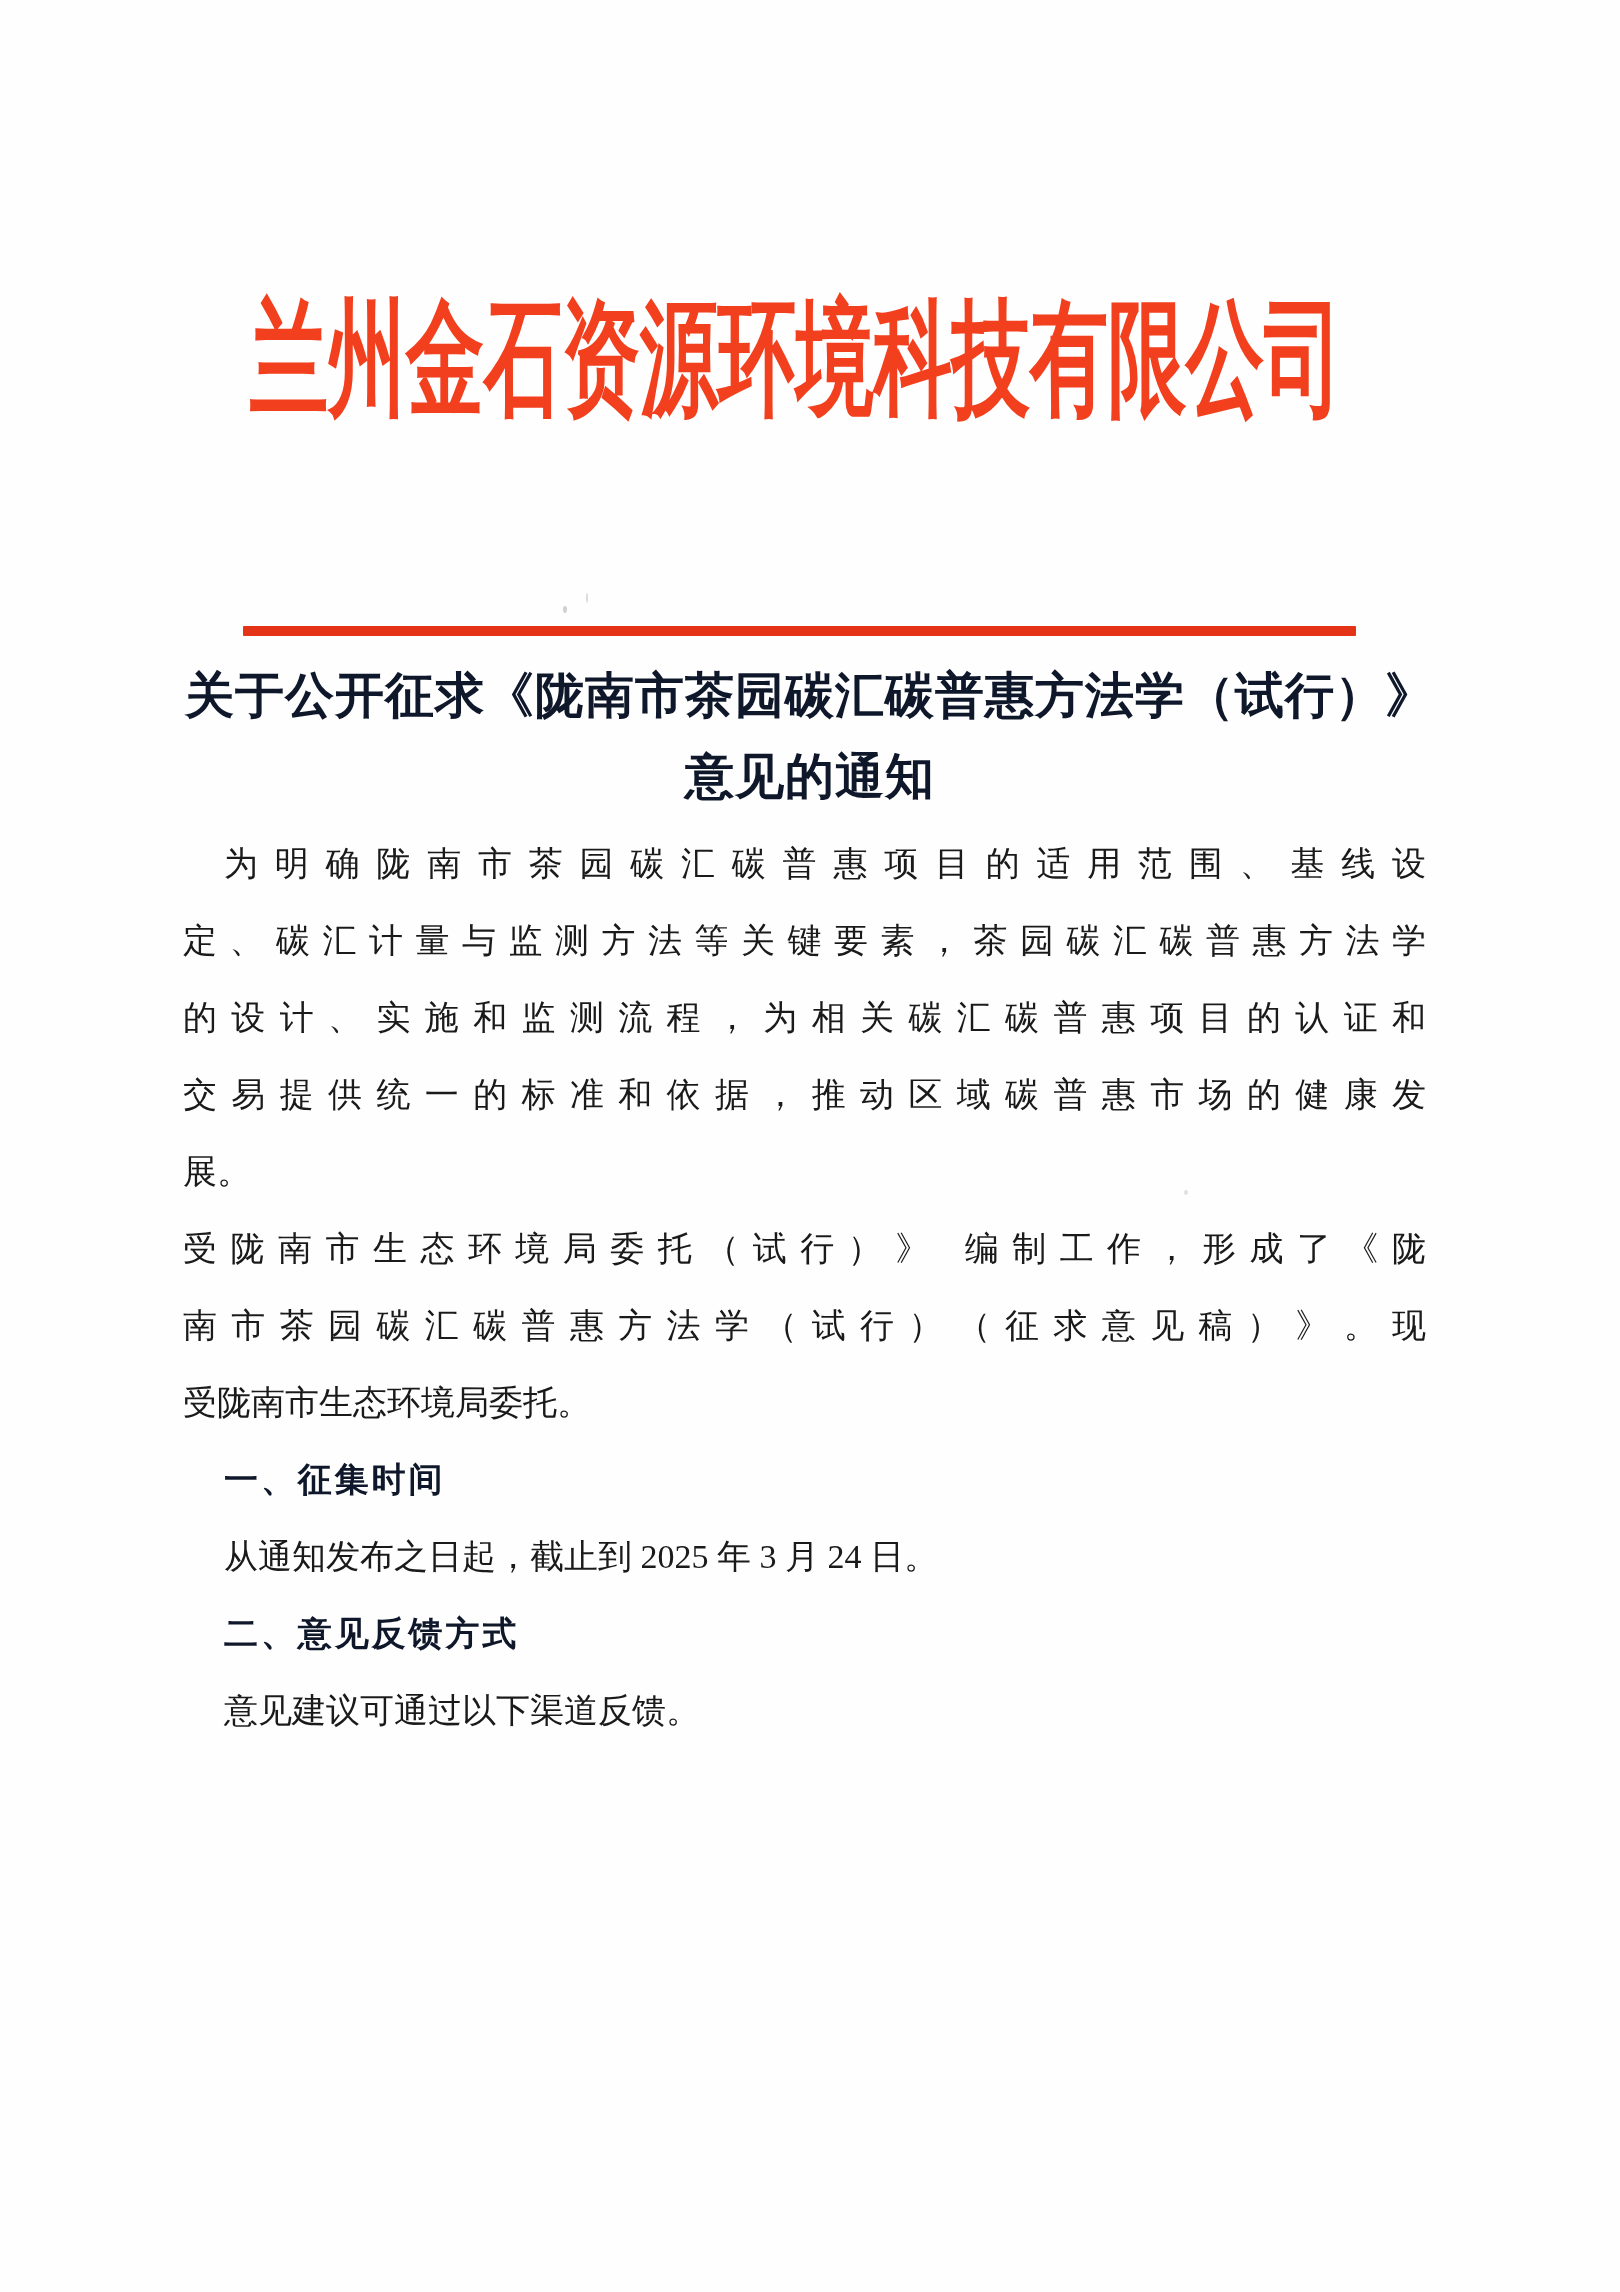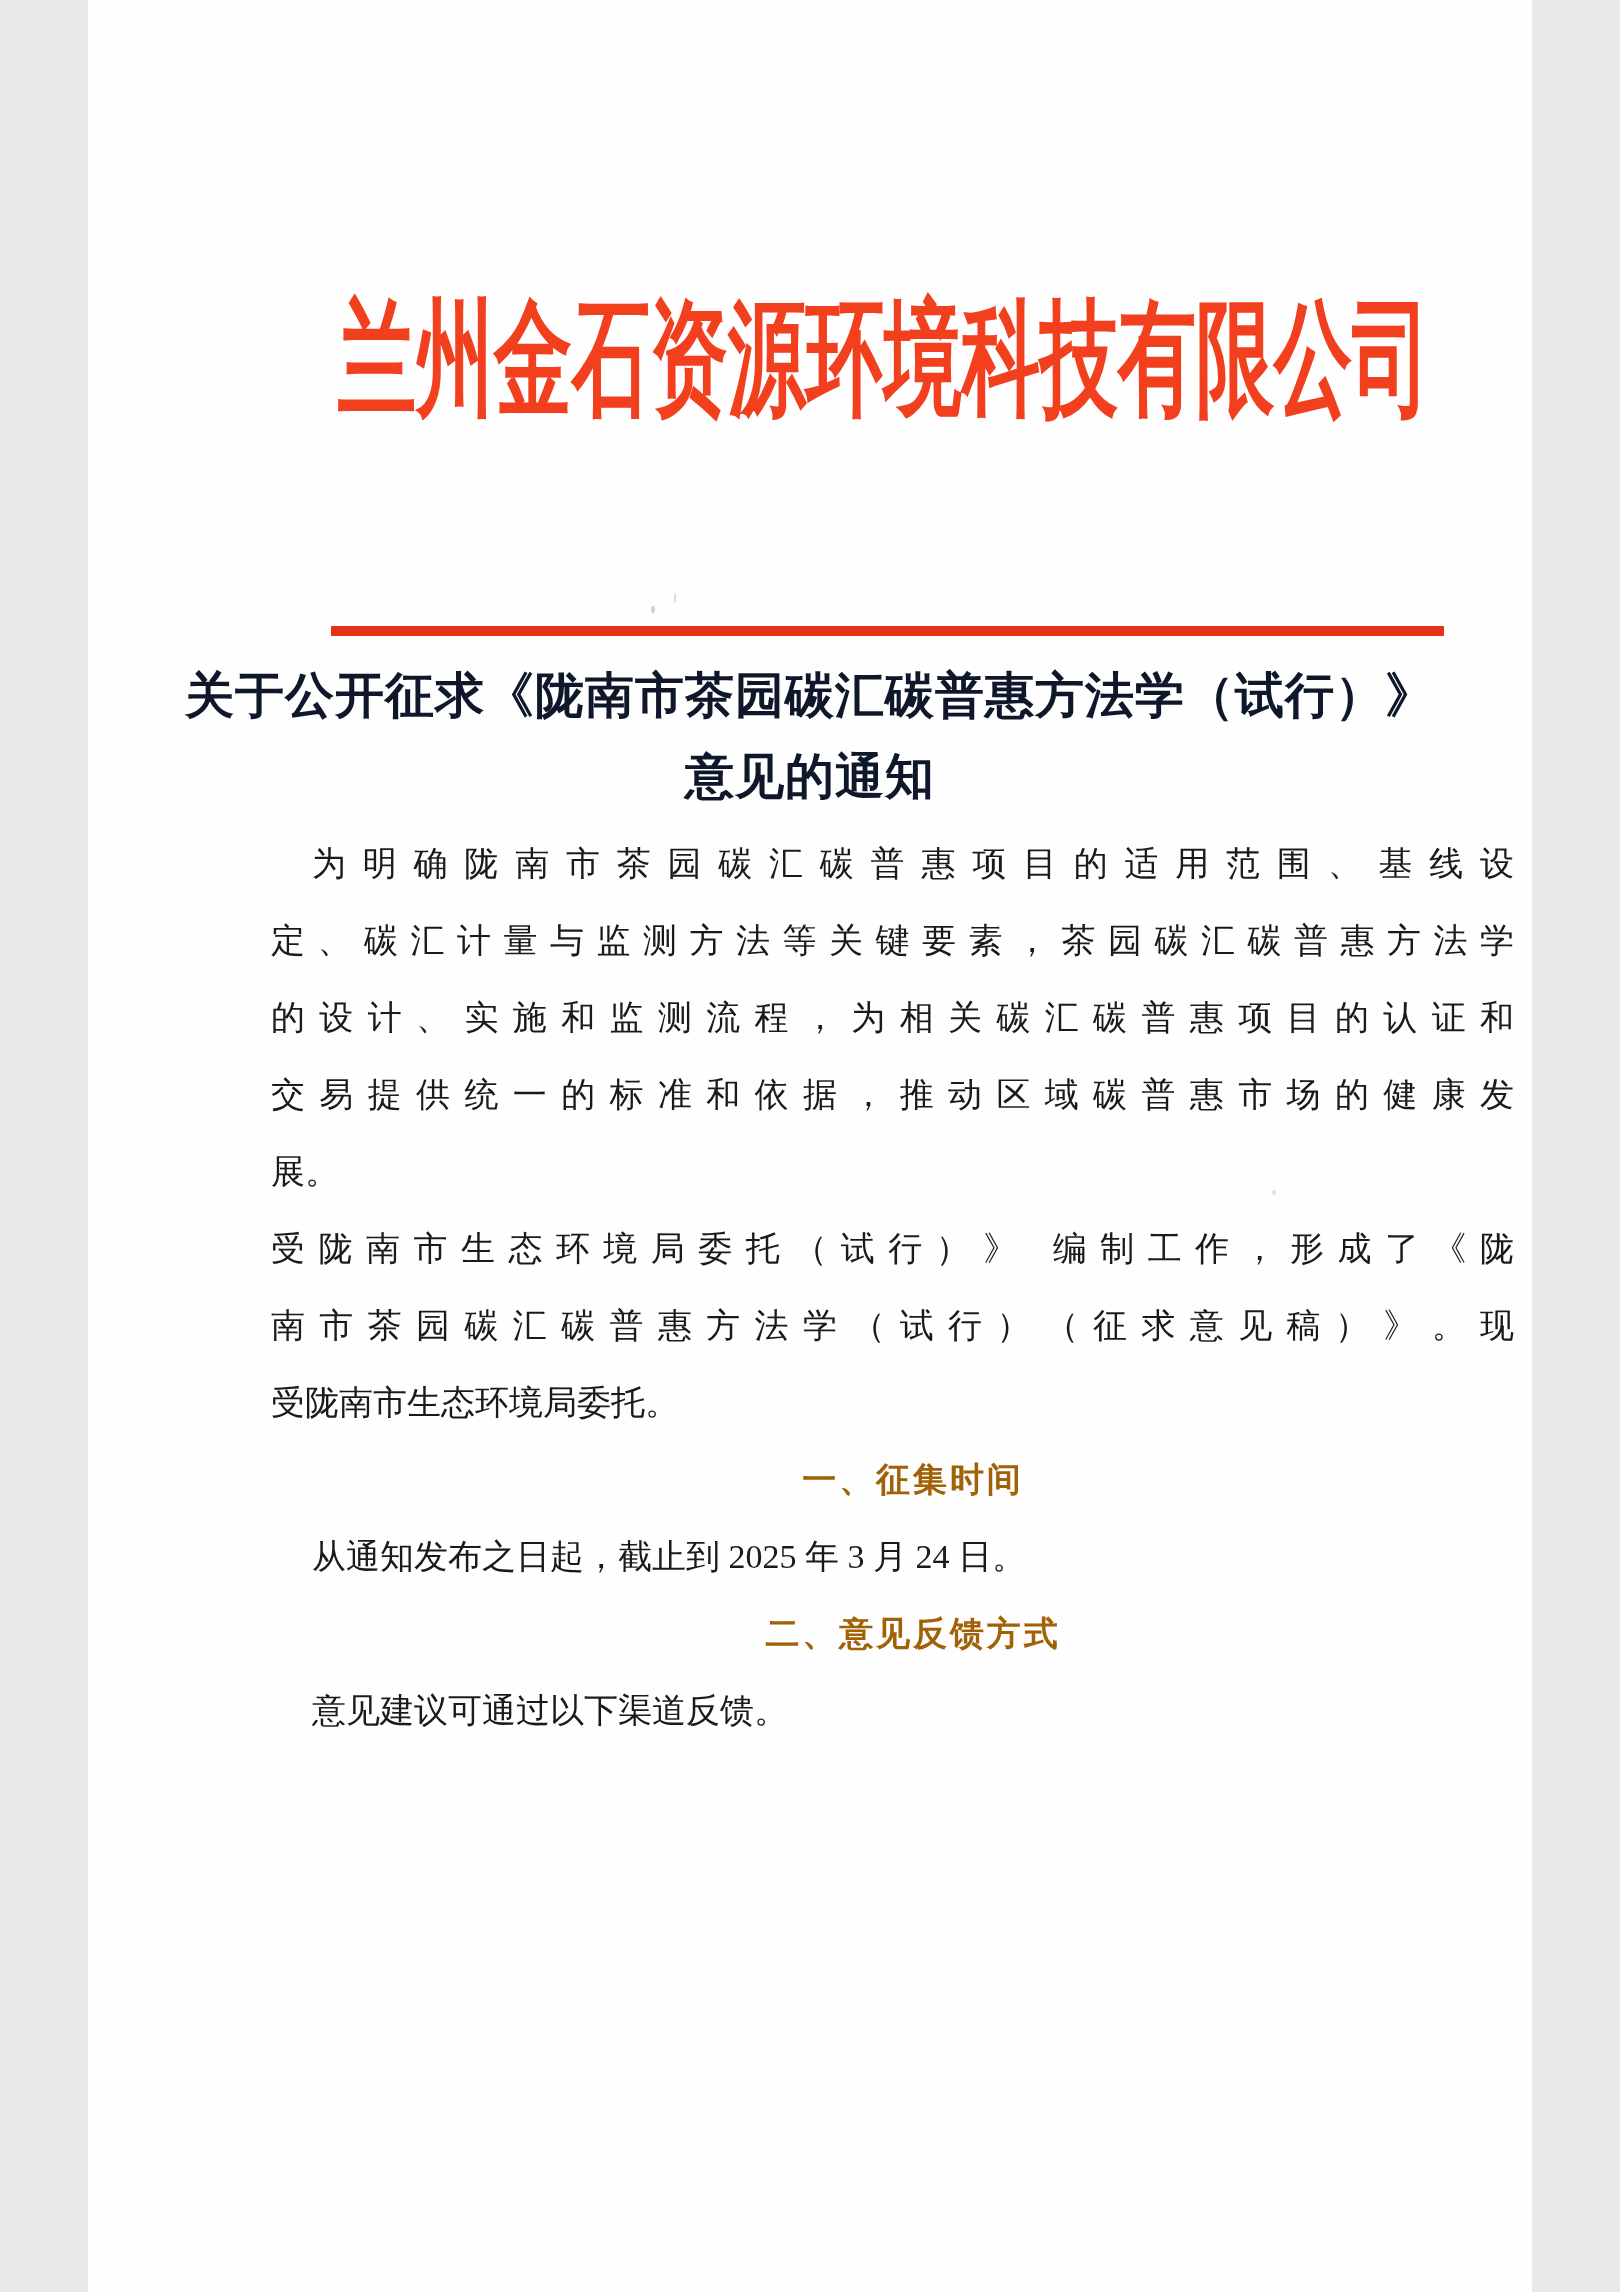--- a/index.html
+++ b/index.html
@@ -1,18 +1,18 @@
 <!DOCTYPE html>
 <html lang="zh"><head>
 <meta charset="utf-8">
 <style>
   html,body{margin:0;padding:0;background:#e9e9e9;}
   .page{
     position:relative;
-    width:1444px;height:2293px;
+    width:1620px;height:2293px;
     margin:0 auto;
     background:#fefefe;
     overflow:hidden;
     font-family:"Liberation Serif","DejaVu Serif",serif;
   }
   
   .letterhead-wrap{
     position:absolute;left:250px;top:290px;width:1096px;
     transform:scaleY(1.62);transform-origin:top left;
   }
@@ -45,22 +45,21 @@
     font-size:34px;line-height:77px;
     color:#1a1a1a;
   }
   .line{min-height:77px;}
   .line.indent{padding-left:41px;}
   .line.justify{text-align:justify;text-align-last:justify;}
   .line.heading{
     font-family:"Liberation Sans","DejaVu Sans",sans-serif;
     font-weight:700;
     letter-spacing:2.9px;
-    color:#a16207;
-    text-align:center;
+    color:#0f172a;
   }
   
   .speck{position:absolute;background:#9a9a9a;border-radius:50%;}
   .speck.s1{left:563px;top:606px;width:3.9px;height:6.9px;opacity:.45;}
   .speck.s2{left:586px;top:593px;width:2px;height:9.8px;opacity:.35;}
   .speck.s3{left:1184px;top:1190px;width:3.9px;height:4.9px;opacity:.3;}
 </style>
 </head>
 <body>
 

